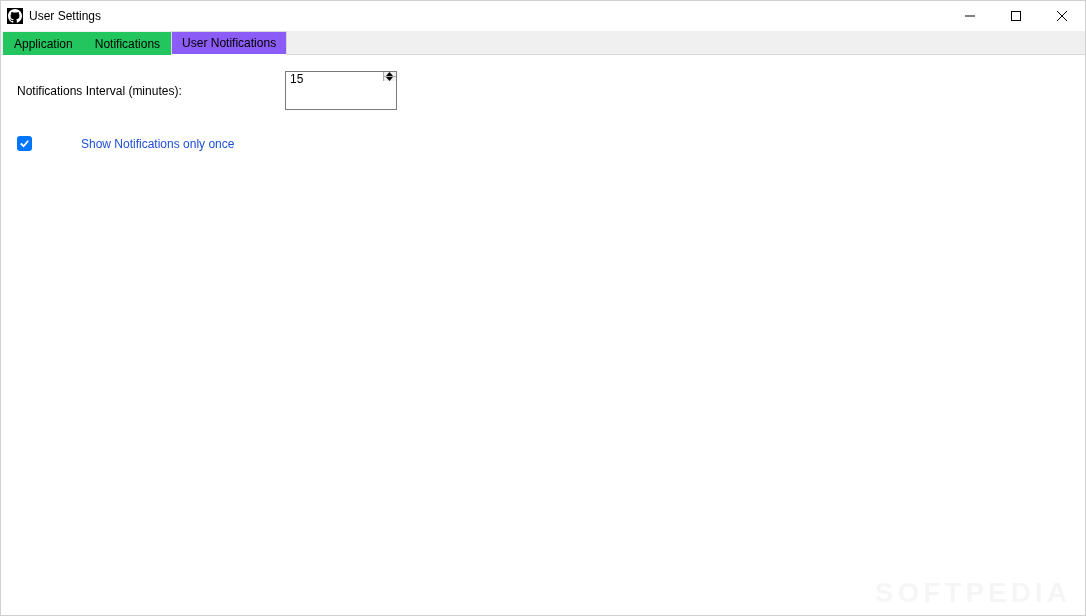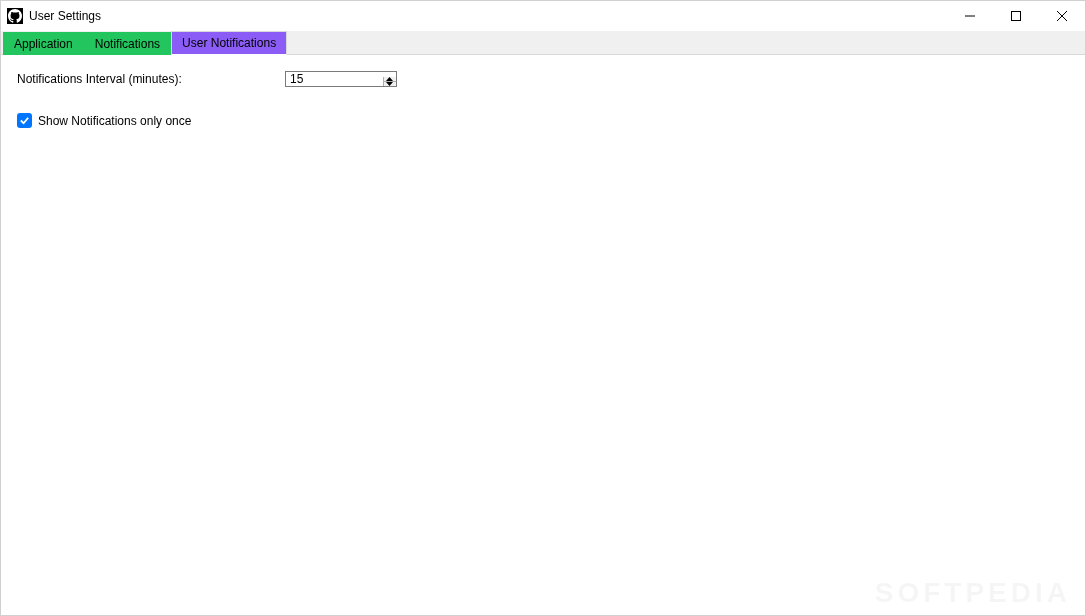--- a/index.html
+++ b/index.html
@@ -105,23 +105,23 @@
       margin-bottom: 26px;
     }
     .row-label {
       width: 270px;
       font-size: 12px;
       color: #000;
       padding-left: 2px;
     }
     .spinner {
       display: flex;
-      align-items: flex-end;
+      align-items: flex-start;
       width: 112px;
-      height: 16px;
+      height: 39px;
       border: 1px solid #7a7a7a;
       background: #fff;
     }
     .spinner input {
       border: none;
       outline: none;
       width: 100%;
       font-size: 12px;
       padding: 0 4px;
       font-family: inherit;
@@ -162,22 +162,23 @@
       align-items: center;
       justify-content: center;
       cursor: default;
     }
     .checkbox svg {
       width: 11px;
       height: 11px;
     }
     .checkbox-label {
       font-size: 12px;
-      color: #000000;
-      cursor: default;
+      color: #1d4ed8;
+      cursor: default;
+      margin-left: 43px;
     }
     .watermark {
       position: absolute;
       right: 14px;
       bottom: 6px;
       font-size: 28px;
       font-weight: 600;
       letter-spacing: 4px;
       color: rgba(0,0,0,0.04);
       font-family: Arial, sans-serif;

